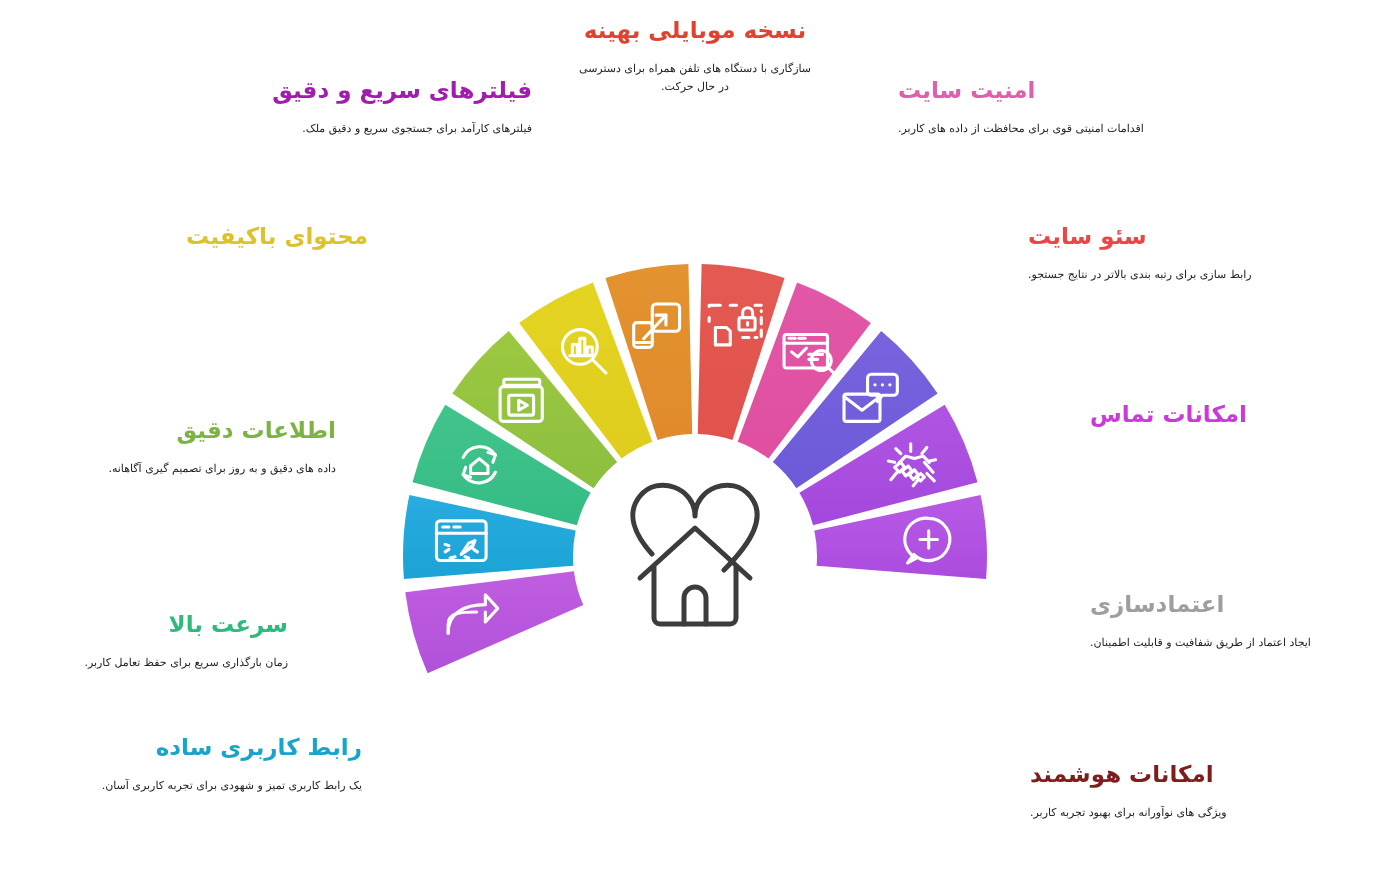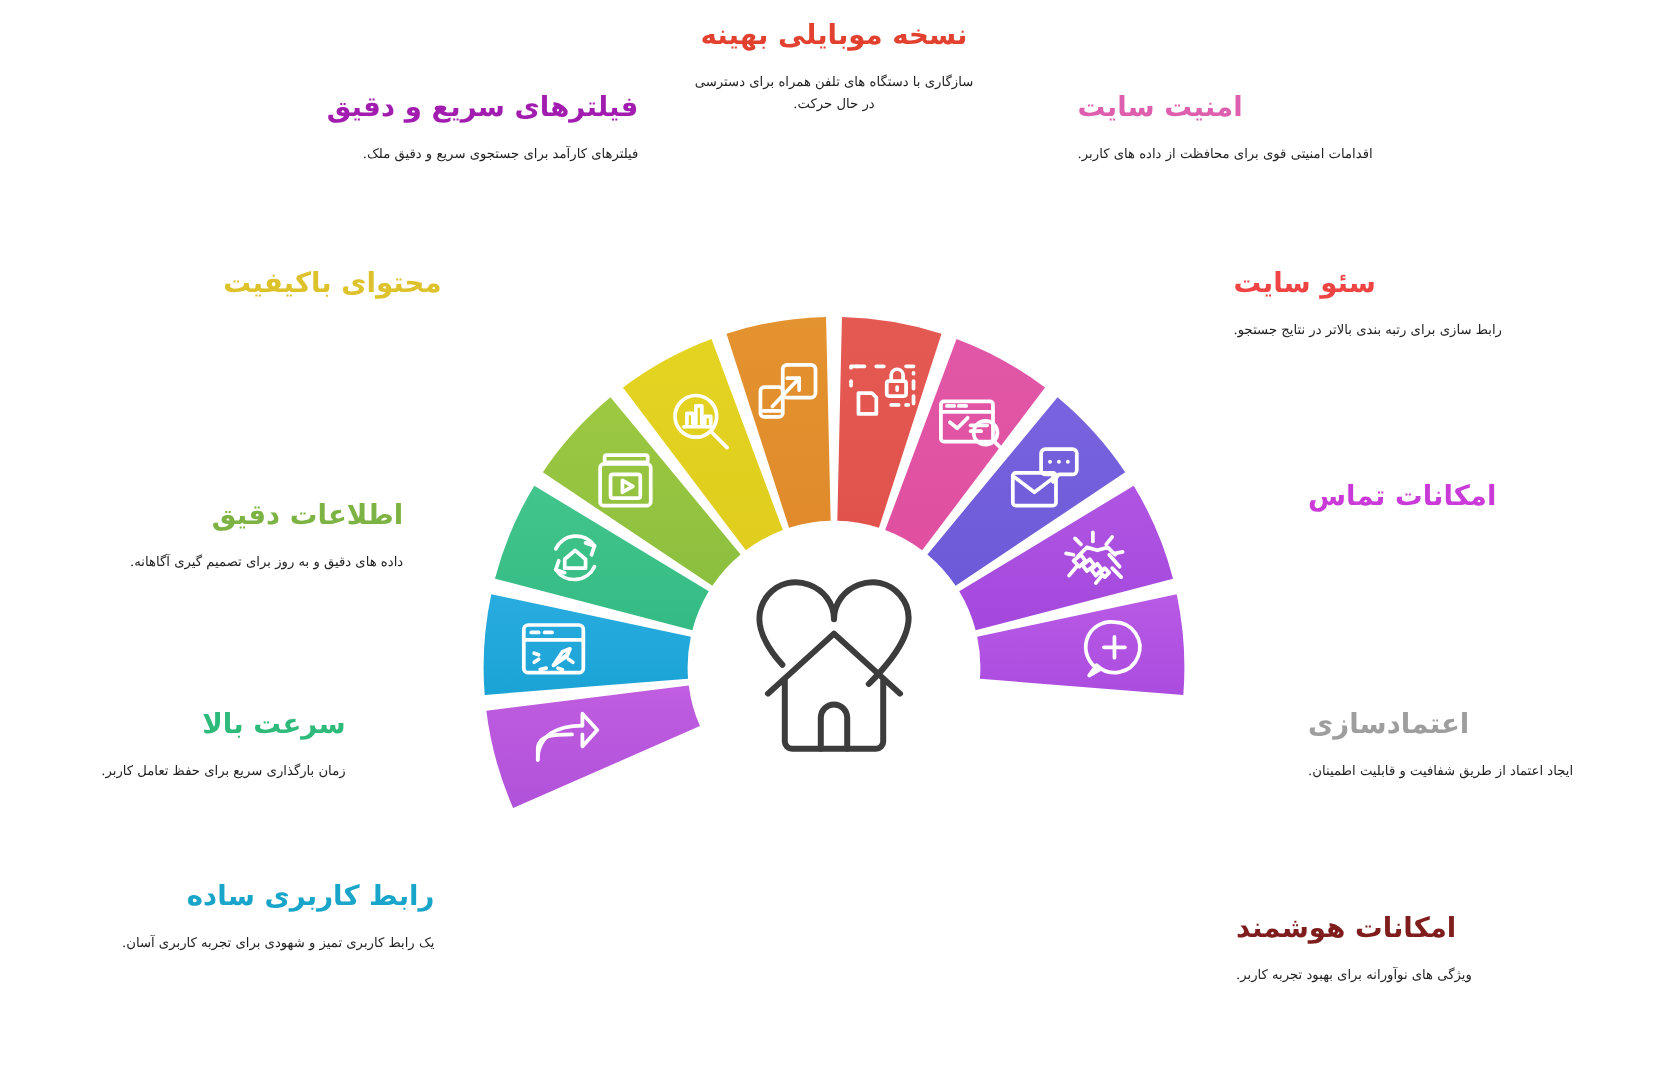--- a/index.html
+++ b/index.html
@@ -198,21 +198,21 @@
           <path d="M20 112 L75 62 L130 112 M34 100 L34 152 A6 6 0 0 0 40 158 L110 158 A6 6 0 0 0 116 152 L116 100"></path>
           <path d="M64 158 L64 132 A11 11 0 0 1 86 132 L86 158"></path>
         </g>
       </g>
   </svg>
   <div id="labels-layer">
       <div class="label-block" style="left: 78px; top: 733px; width: 284px;">
         <div class="label-title ta-right" style="color: rgb(24, 165, 201);">رابط کاربری ساده</div>
         <div class="label-desc ta-right">یک رابط کاربری تمیز و شهودی برای تجربه کاربری آسان.</div>
       </div>
-      <div class="label-block" style="left: 30px; top: 590px; width: 258px;">
+      <div class="label-block" style="left: 30px; top: 610px; width: 258px;">
         <div class="label-title ta-right" style="color: rgb(46, 186, 122);">سرعت بالا</div>
         <div class="label-desc ta-right">زمان بارگذاری سریع برای حفظ تعامل کاربر.</div>
       </div>
       <div class="label-block" style="left: 30px; top: 416px; width: 258px; margin-left: 48px;">
         <div class="label-title ta-right" style="color: rgb(124, 179, 66);">اطلاعات دقیق</div>
         <div class="label-desc ta-right">داده های دقیق و به روز برای تصمیم گیری آگاهانه.</div>
       </div>
       <div class="label-block" style="left: 110px; top: 222px; width: 258px;">
         <div class="label-title ta-right" style="color: rgb(221, 194, 43);">محتوای باکیفیت</div>
       </div>

